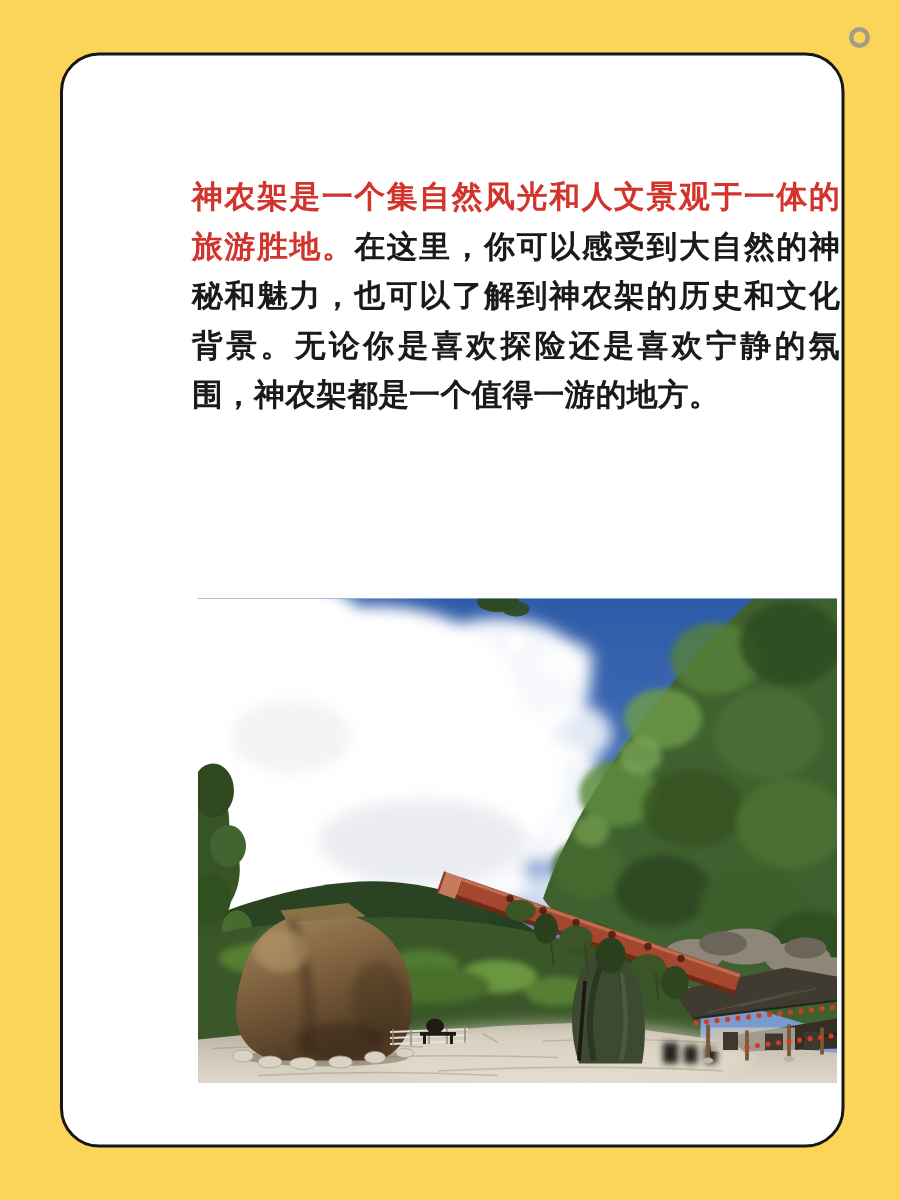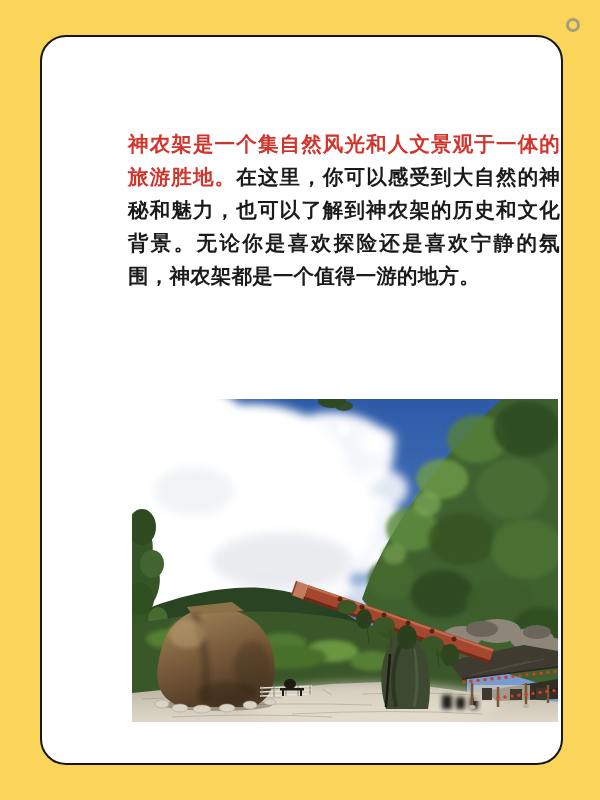--- a/index.html
+++ b/index.html
@@ -11,21 +11,21 @@
   .ring{
     position:absolute;left:566px;top:18px;width:14px;height:14px;
     box-sizing:border-box;border:3px solid #8F8F8F;border-radius:50%;opacity:.8;
   }
   .card{
     position:absolute;left:40px;top:35px;width:523px;height:730px;
     box-sizing:border-box;background:#FFFFFF;
     border:2px solid #161616;border-radius:26px;
   }
   .intro{
-    position:absolute;left:86px;top:90px;width:432px;margin:0;
+    position:absolute;left:86px;top:78px;width:432px;margin:0;
     font-size:20.5px;line-height:33px;font-weight:700;
     text-align:justify;letter-spacing:.2px;color:#1A1A1A;
     word-break:break-all;
   }
   .intro .hl{color:#D2342C;}
   .photo{
     position:absolute;left:90px;top:362px;width:426px;height:323px;
     overflow:hidden;background:#3B66B4;
   }
   .photo svg{display:block;width:426px;height:323px;}

